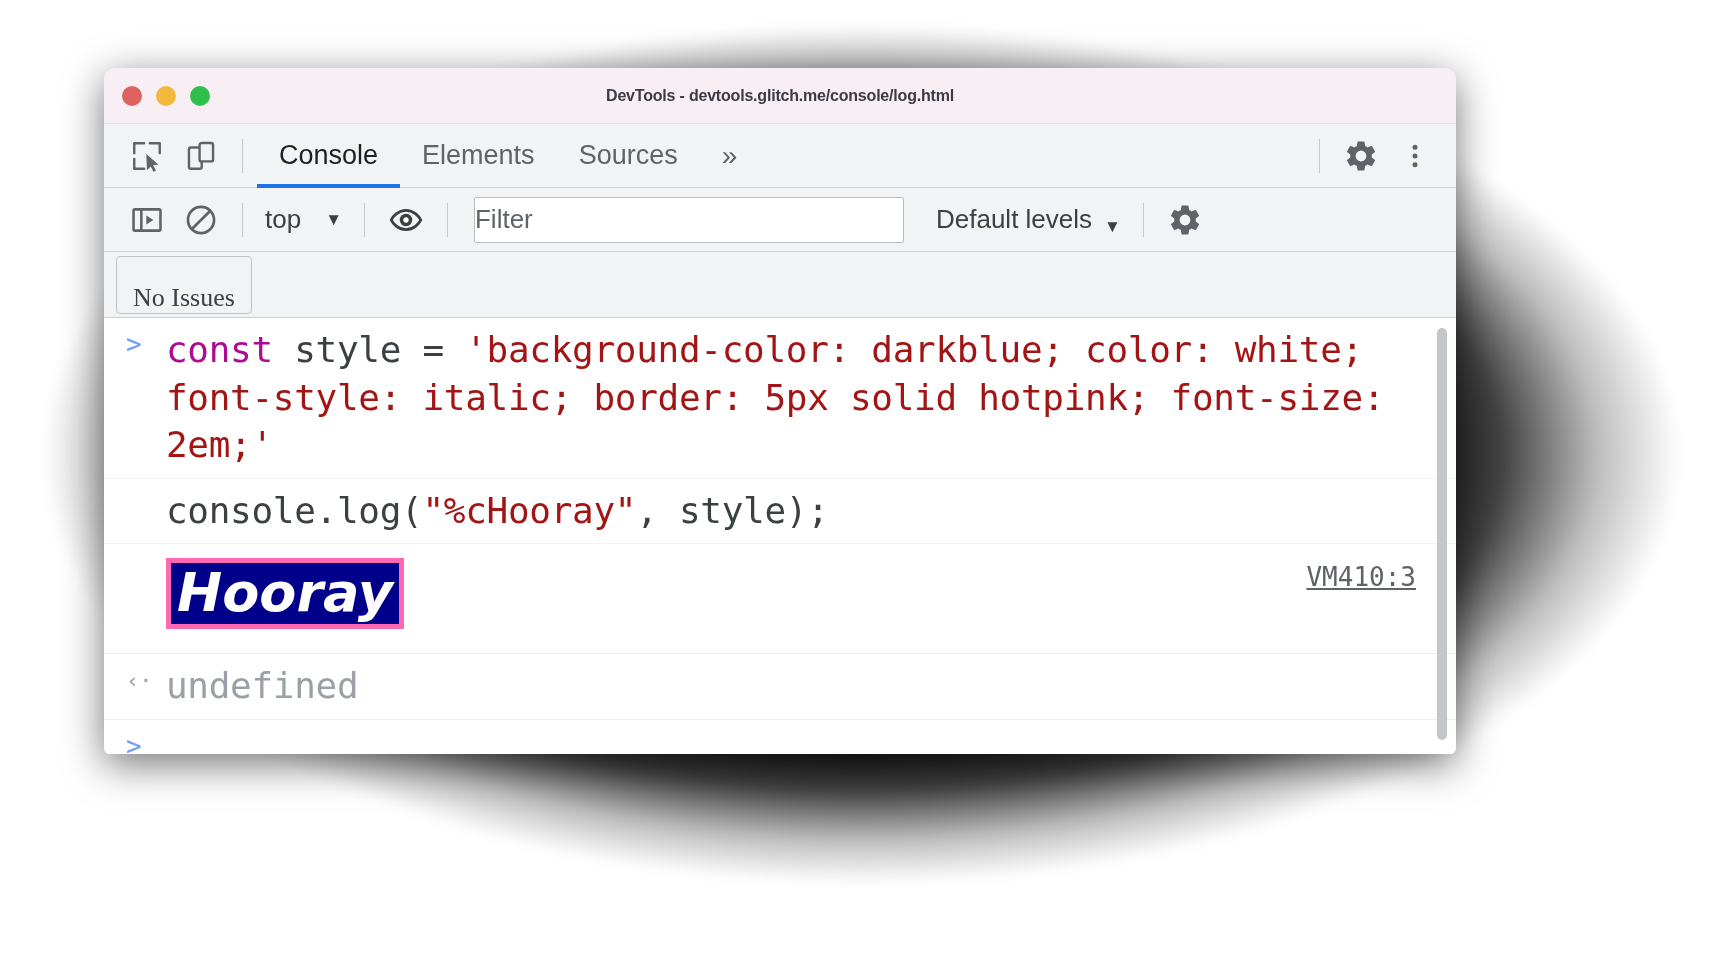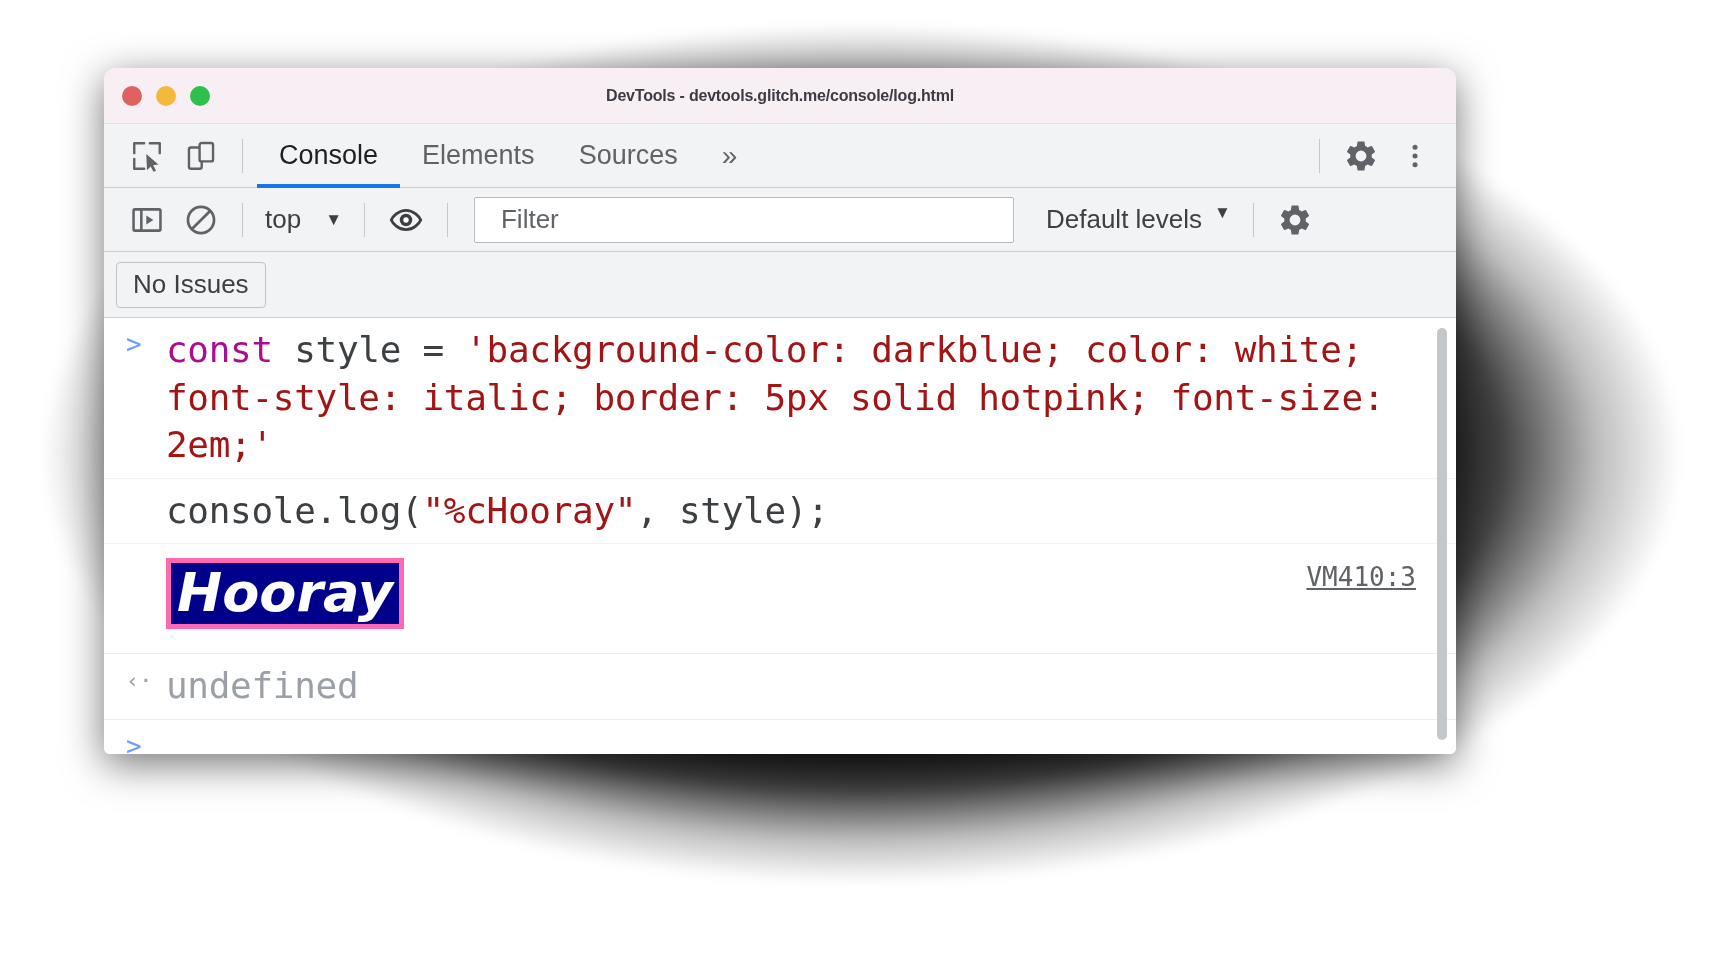--- a/index.html
+++ b/index.html
@@ -115,55 +115,56 @@
     align-items: center;
     padding-left: 16px;
   }
   #ctx-select {
     font-size: 26px; color: #3c4043;
     display: flex; align-items: center; gap: 24px;
     padding: 0 8px;
   }
   .caret { font-size: 17px; color: #3c4043; line-height: 1; }
   #filter-input {
-    width: 540px; height: 46px;
+    width: 430px; height: 46px;
     background: #ffffff;
     border: 1px solid #b9bdc0;
     border-radius: 2px;
     font-size: 26px;
     color: #5f6368;
-    padding: 0 26px;
+    padding: 0 0;
     font-family: "Liberation Sans", sans-serif;
     outline: none;
     margin-left: 12px;
   }
   #filter-input::placeholder { color: #5f6368; opacity: 1; }
   #levels {
     font-size: 26px; color: #3c4043;
-    display: flex; align-items: flex-start; gap: 12px;
+    display: flex; align-items: flex-end; gap: 12px;
     margin-left: 24px; padding: 0 8px;
   }
 
   
   #issuesbar {
     height: 66px;
     background: #f1f3f4;
     border-bottom: 1px solid #cdd0d2;
     display: flex; align-items: center;
     padding-left: 12px;
   }
   #no-issues-btn {
     border: 1px solid #bfc3c6;
     border-radius: 4px;
     background: #f1f3f4;
-    height: 46px;
+    height: 58px;
     padding: 0 16px;
-    display: flex; align-items: center;
+    display: flex; align-items: flex-end;
     font-size: 26px;
     color: #3c4043;
+    font-family: Liberation Serif, serif;
   }
 
   
   #console {
     position: relative;
     height: 436px;
     background: #ffffff;
     overflow: hidden;
     font-family: "DejaVu Sans Mono", monospace;
   }

